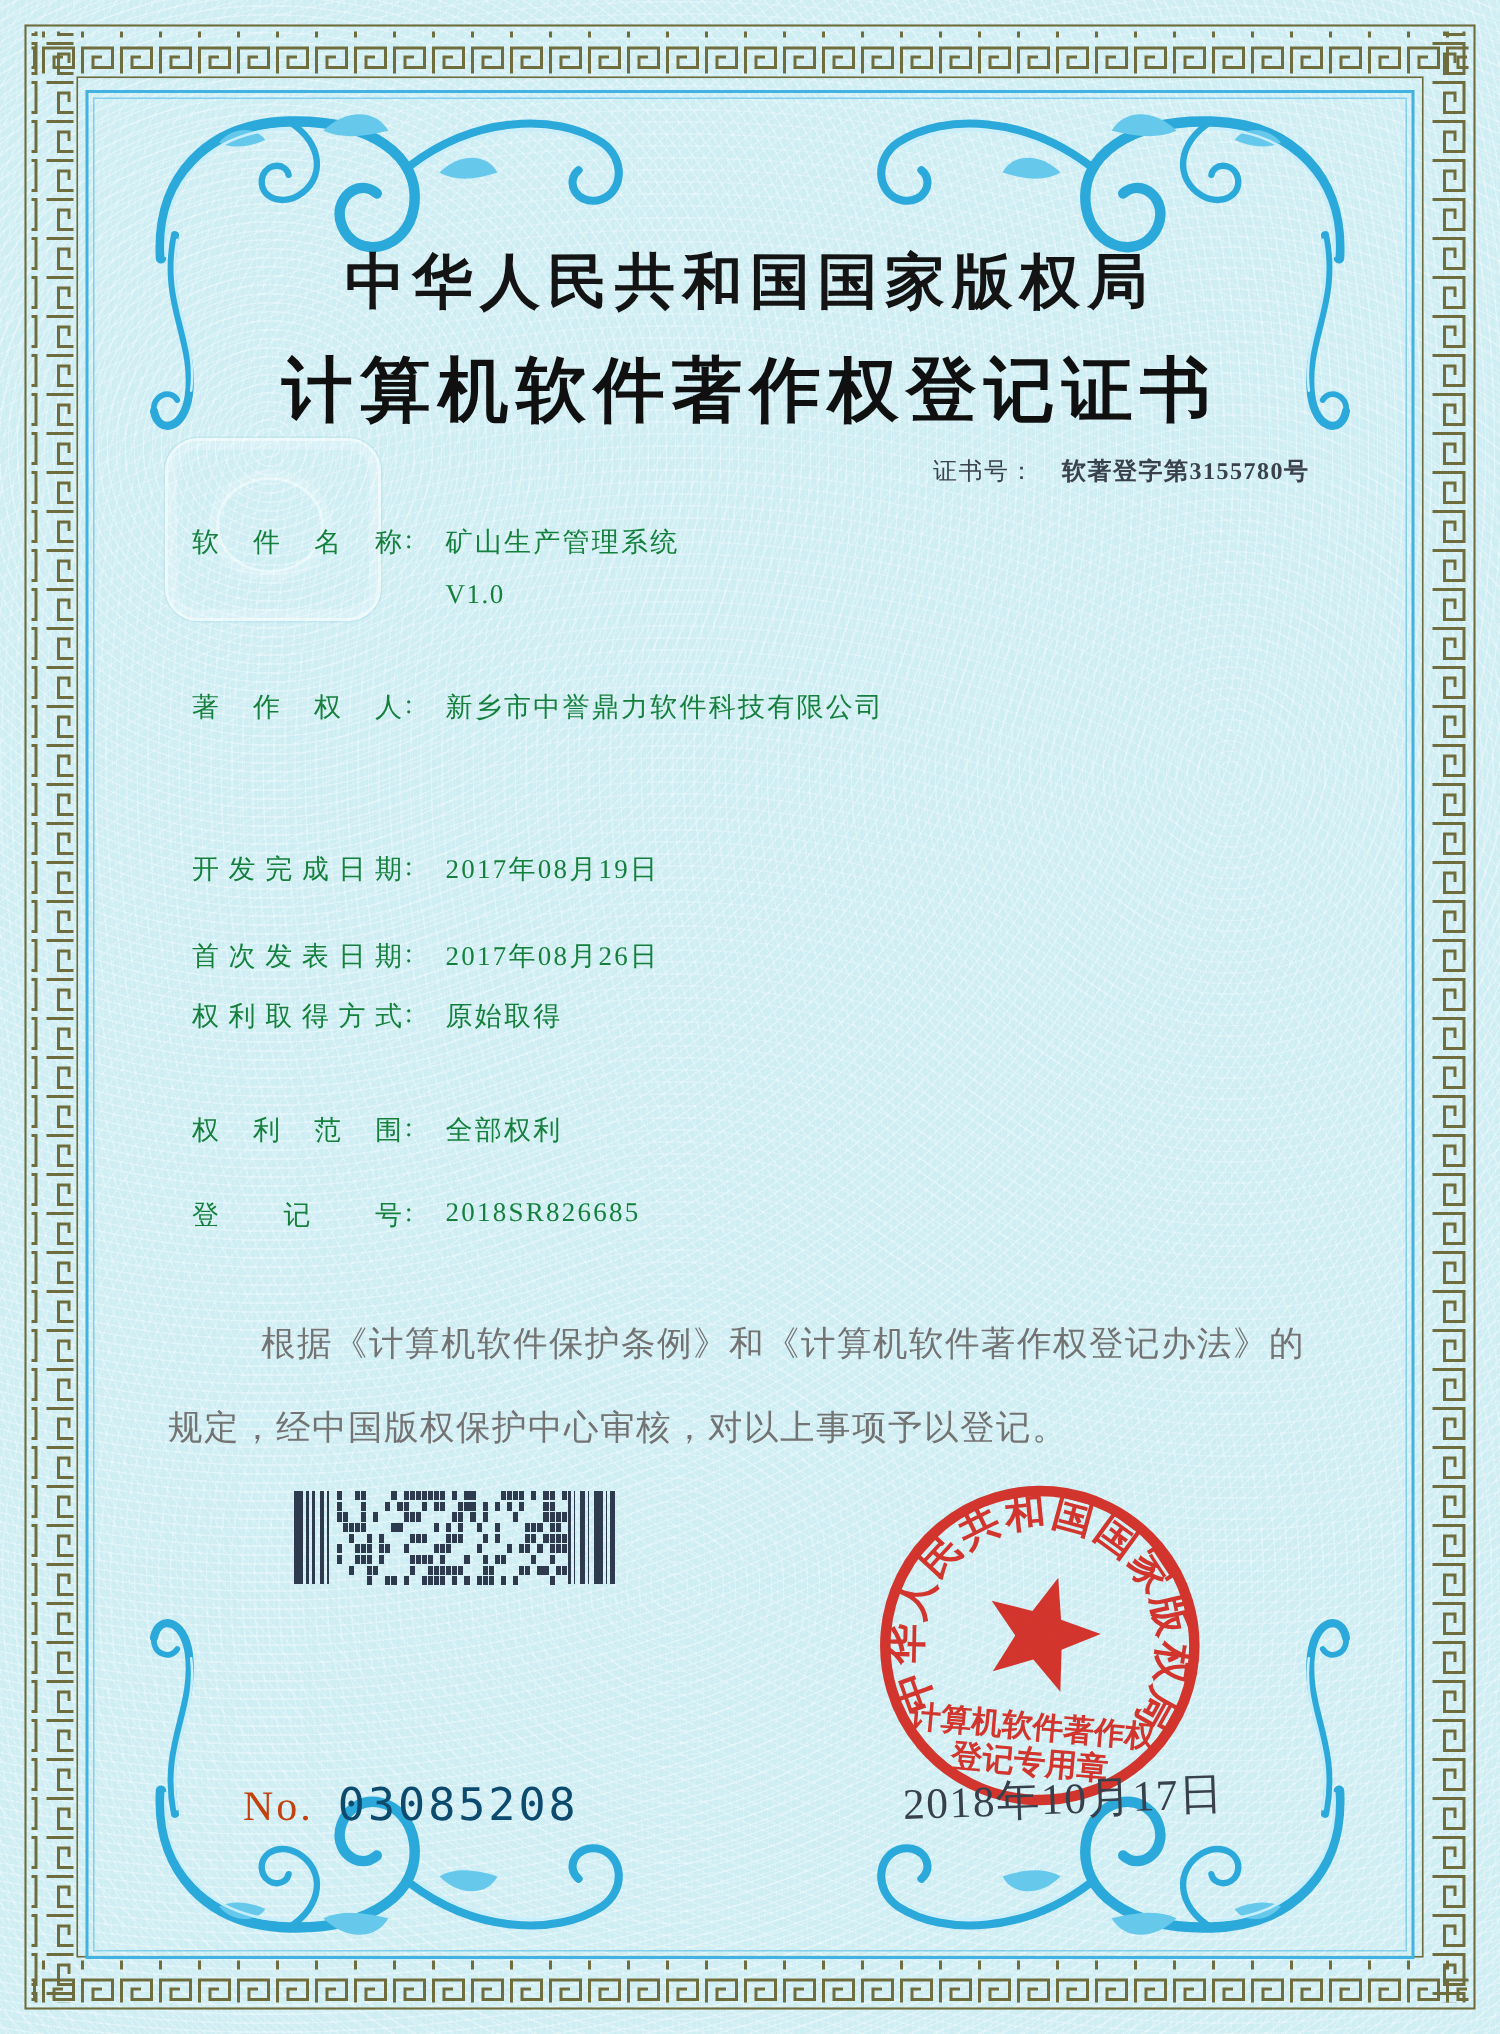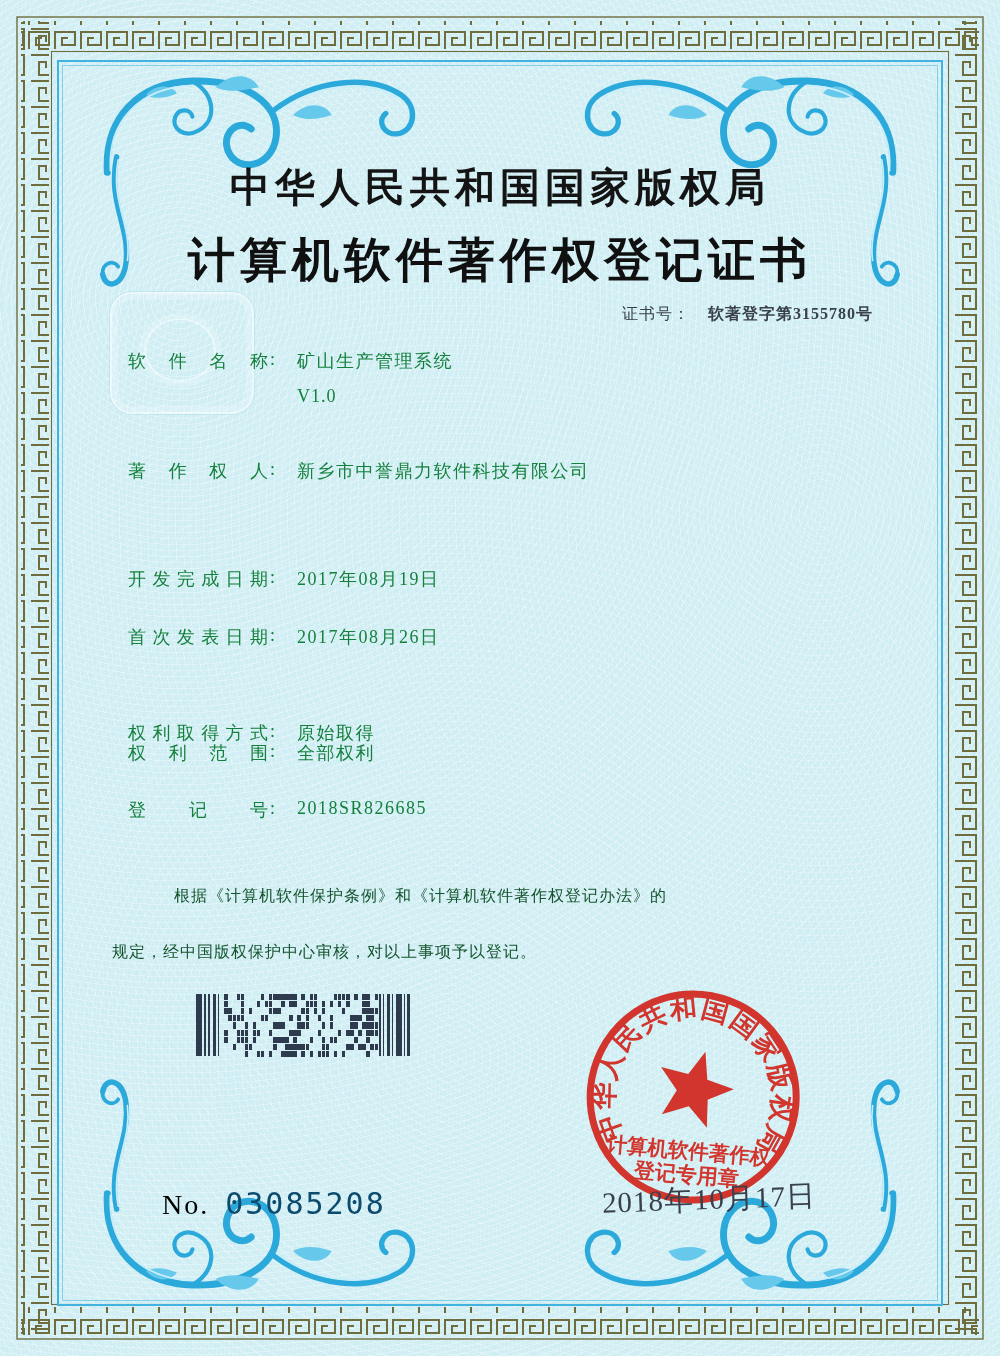--- a/index.html
+++ b/index.html
@@ -64,33 +64,33 @@
   .row .lbl{
     display:inline-block; width:140px; text-align:justify; text-align-last:justify;
     letter-spacing:0;
   }
   .row .colon{margin-left:2px;}
   .row .val{margin-left:22px; letter-spacing:1.5px; white-space:nowrap;}
   .row .val .v2{margin-top:13px; letter-spacing:1px;}
 
   .statement{
     position:absolute; left:112px; top:868px; width:806px;
-    font-size:16px; line-height:56px; letter-spacing:1px; color:#14532d;
+    font-size:23px; line-height:56px; letter-spacing:1px; color:#737373;
   }
   .statement .l1{padding-left:62px;}
 
   .barcode{position:absolute; left:196px; top:993px;}
 
   .seal{position:absolute; left:578px; top:982px; transform:rotate(5deg); pointer-events:none;}
   .seal-date{
     position:absolute; left:602px; top:1180px; font-size:29px; letter-spacing:1px;
     color:#38404c; transform:rotate(-2deg); white-space:nowrap;
   }
   .serial{position:absolute; left:162px; top:1186px; display:flex; align-items:baseline;}
-  .serial .pfx{font-size:28px; color:#000000; letter-spacing:2px;}
+  .serial .pfx{font-size:28px; color:#c2410c; letter-spacing:2px;}
   .serial .num{
     font-family:"DejaVu Sans Mono", monospace; font-size:30px; letter-spacing:2px;
     color:#0c4a6e; margin-left:16px;
   }
   .defs-holder{position:absolute; width:0; height:0; overflow:hidden;}
 </style>
 </head>
 <body>
 
 <div class="cert">
@@ -181,21 +181,21 @@
       <span class="colon">:</span>
     <span class="val">2017年08月19日</span>
   </div>
 
   <div class="row" style="top:625px">
     <span class="lbl">首次发表日期</span>
       <span class="colon">:</span>
     <span class="val">2017年08月26日</span>
   </div>
 
-  <div class="row" style="top:721px">
+  <div class="row" style="top:665px">
     <span class="lbl">权利取得方式</span>
       <span class="colon">:</span>
     <span class="val">原始取得</span>
   </div>
 
   <div class="row" style="top:741px">
     <span class="lbl">权利范围</span>
       <span class="colon">:</span>
     <span class="val">全部权利</span>
   </div>

